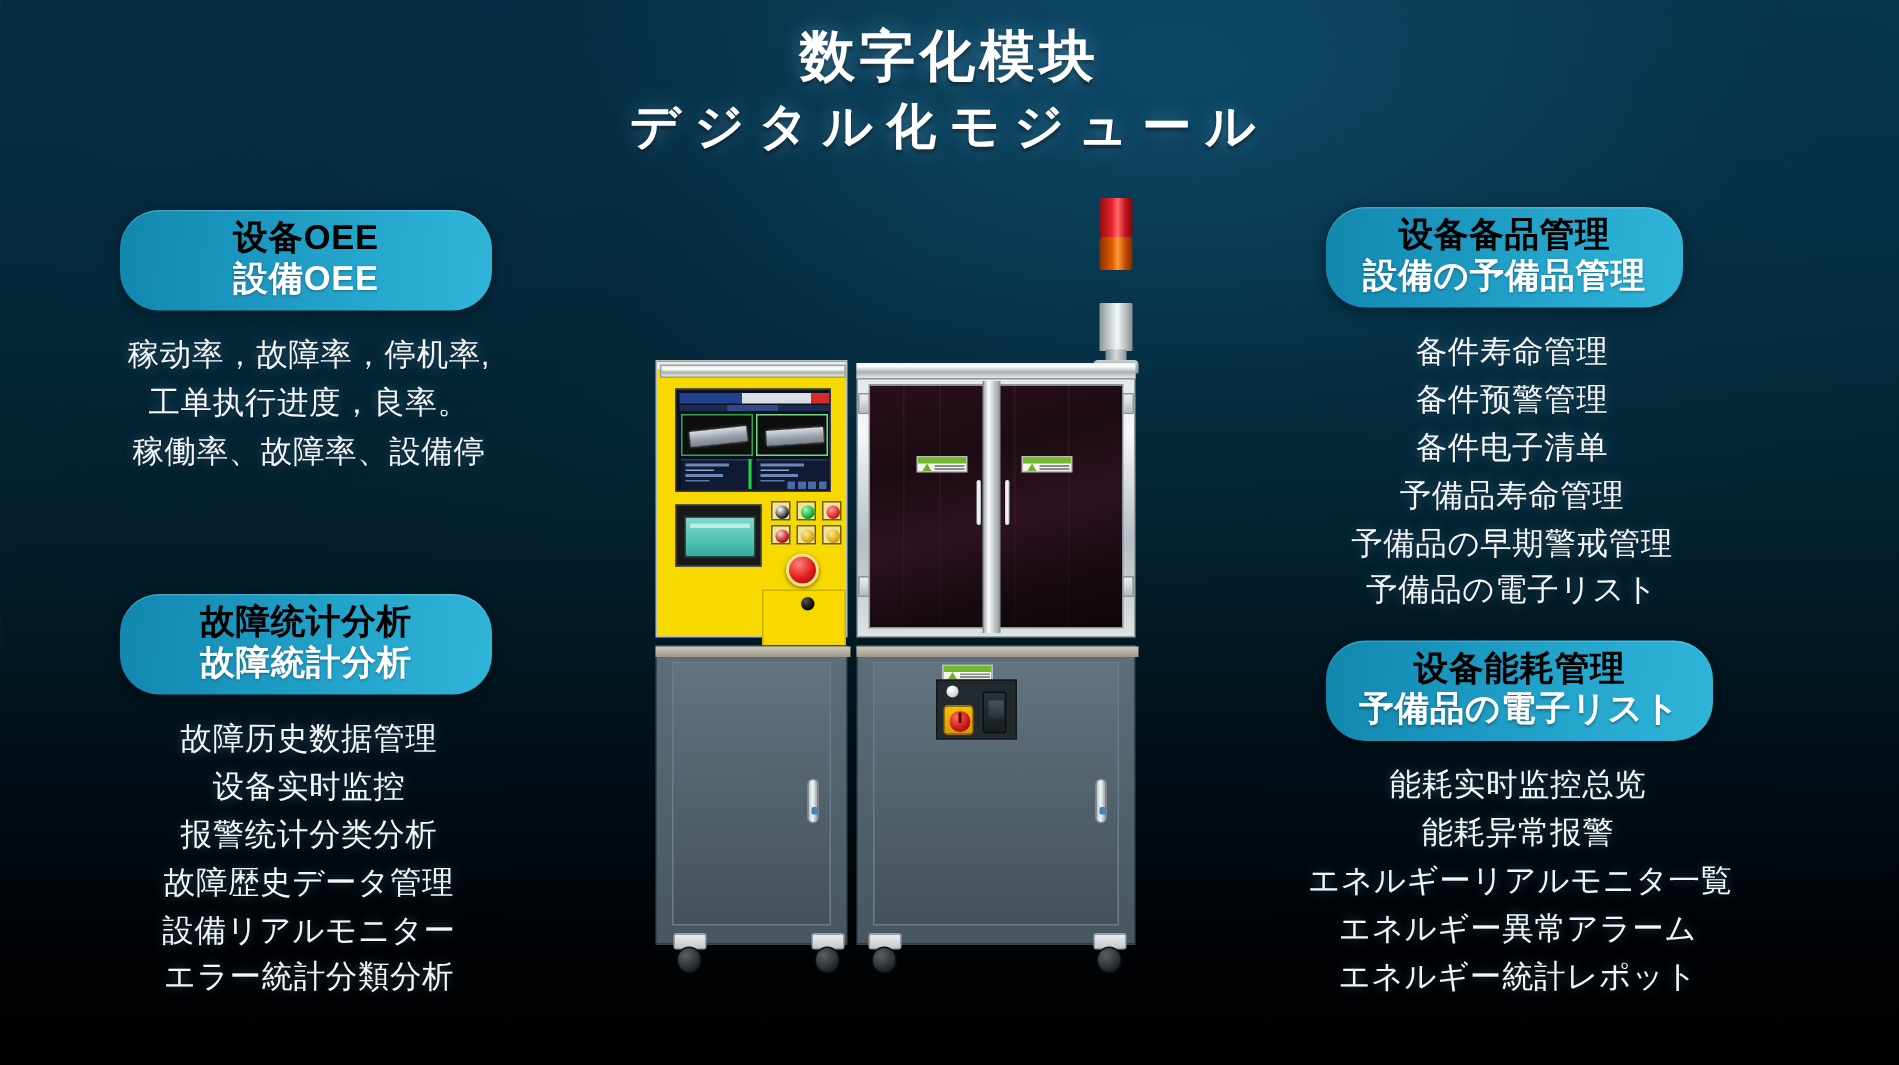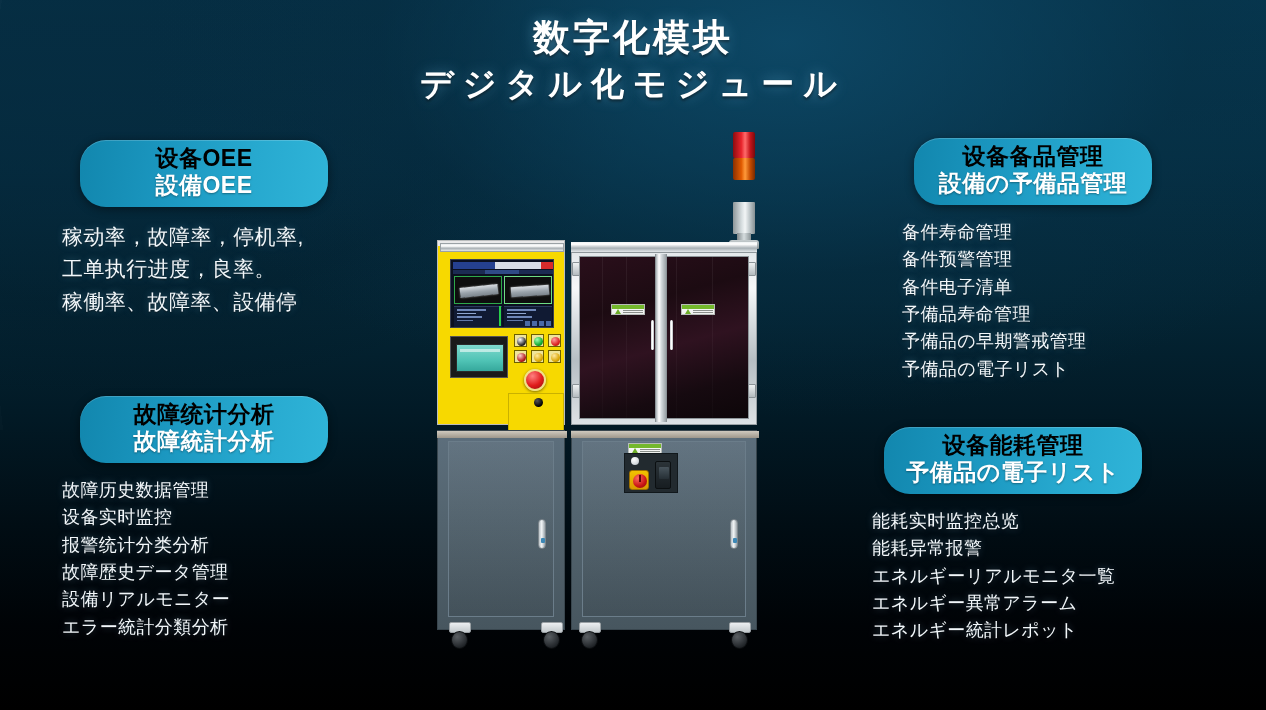--- a/index.html
+++ b/index.html
@@ -52,32 +52,32 @@
   }
   .pill-cn {
     color:#000000; font-size:23px; font-weight:700; line-height:1.12;
     letter-spacing:.5px;
   }
   .pill-jp {
     color:#ffffff; font-size:23px; font-weight:700; line-height:1.18;
     letter-spacing:.5px;
     text-shadow:0 1px 2px rgba(0,0,0,.35);
   }
-  .items { margin-top:14px; }
+  .items { margin-top:14px; text-align:center; }
   .item {
-    color:#f2f7fa; font-size:18px; line-height:1.52;
+    color:#f2f7fa; font-size:21px; line-height:1.52;
     letter-spacing:.4px;
     text-shadow:0 0 7px rgba(140,210,245,.35), 0 1px 2px rgba(0,0,0,.65);
     white-space:nowrap;
   }
   #panel-oee      { left:62px;  top:140px;  width:288px; }
   #panel-oee .pill{ width:248px; margin-left:18px; }
   #panel-fault    { left:62px;  top:396px;  width:288px; }
   #panel-fault .pill { width:248px; margin-left:18px; }
-  #panel-spare    { left:902px; top:138px;  width:272px; }
+  #panel-spare    { left:872px; top:138px;  width:272px; }
   #panel-spare .pill { width:238px; margin-left:12px; }
   #panel-energy   { left:872px; top:412px;  width:280px; }
   #panel-energy .pill { width:258px; margin-left:12px;margin-top:15px; }
   #panel-oee .items .item { line-height:1.55; font-size:21px; }
 
   
   #machine { position:absolute; left:433px; top:132px; width:360px; height:528px; }
 
   
   .tower { position:absolute; left:300px; top:0px; width:22px; height:108px; }

